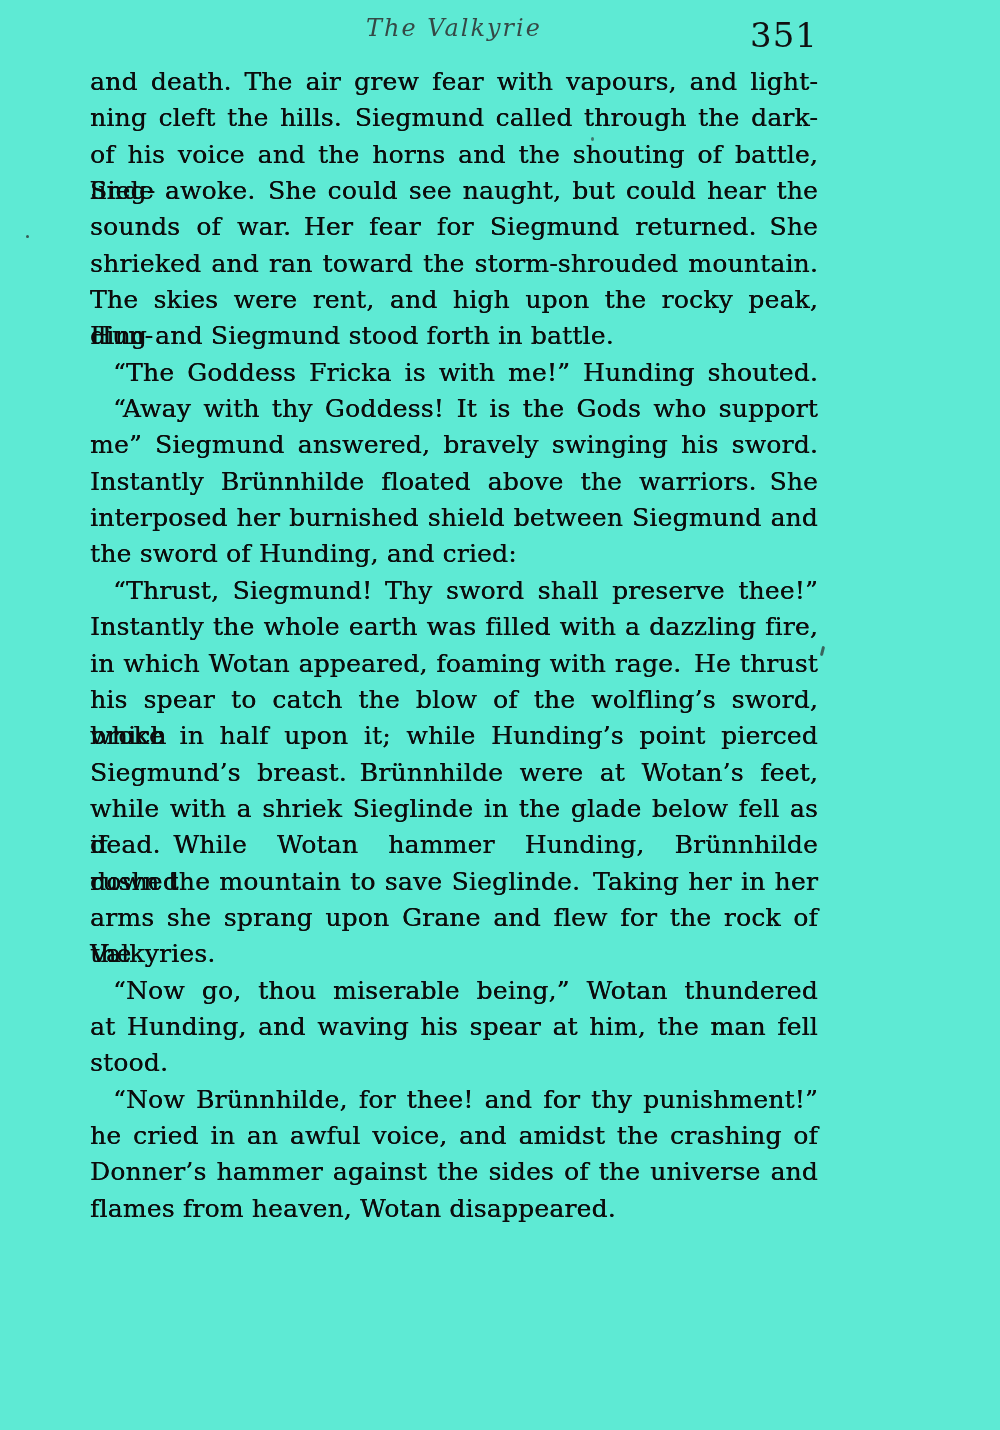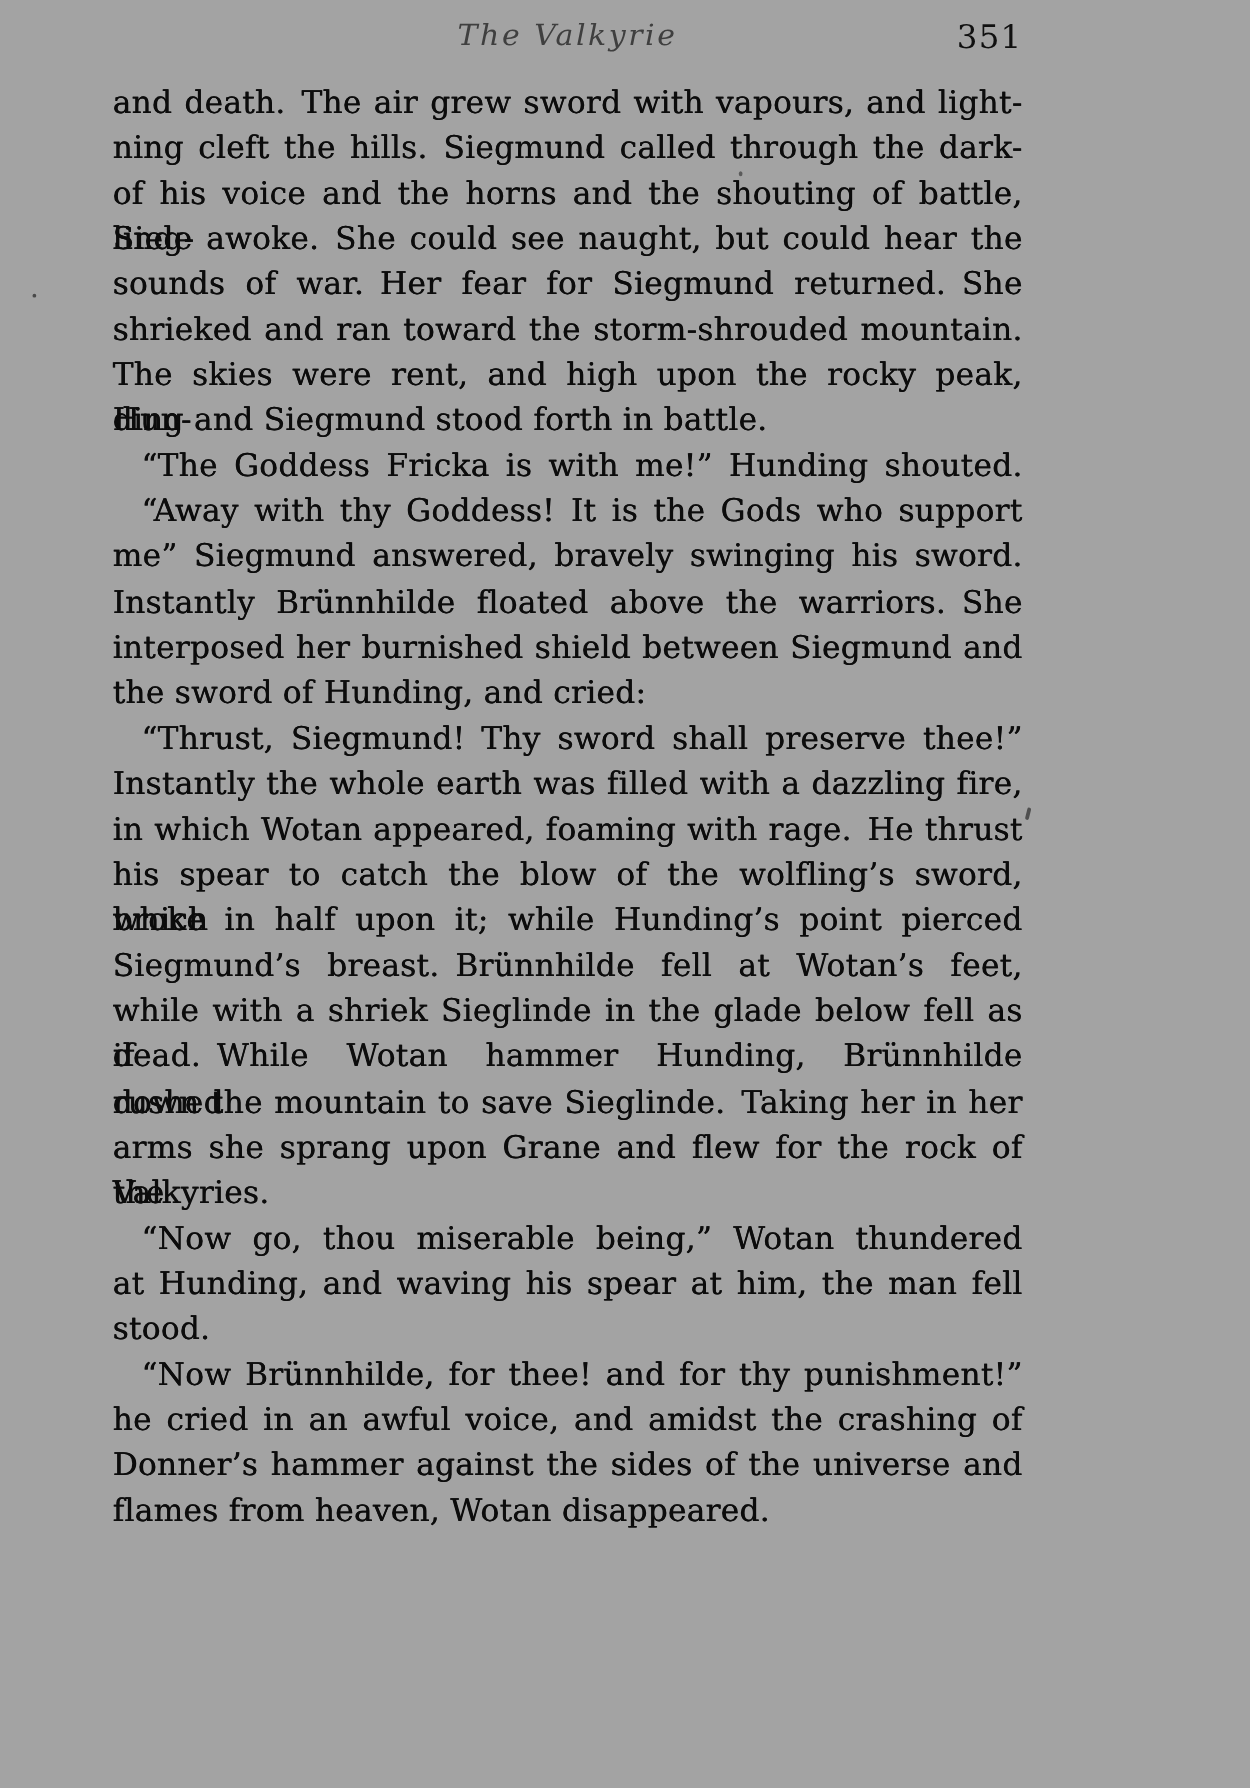--- a/index.html
+++ b/index.html
@@ -4,21 +4,21 @@
 <style>
   html, body {
     margin: 0;
     padding: 0;
     background: #ffffff;
   }
   .page {
     position: relative;
     width: 1000px;
     height: 1430px;
-    background: #a3a3a3;
+    background: #5eead4;
     overflow: hidden;
     font-family: "DejaVu Serif", "Liberation Serif", serif;
     color: #0c0c0c;
   }
   
   .running-head {
     position: absolute;
     top: 14px;
     left: 90px;
     width: 728px;
@@ -31,21 +31,21 @@
     font-size: 24px;
     letter-spacing: 2px;
     color: #2e2e2e;
     opacity: 0.85;
     transform: scaleY(0.97);
   }
   .page-number {
     position: absolute;
     right: 0;
     top: 1px;
-    font-size: 26px;
+    font-size: 34px;
     letter-spacing: 1px;
     color: #101010;
   }
   
   .body-text {
     position: absolute;
     left: 90px;
     top: 64px;
     width: 728px;
     font-size: 25px;
@@ -99,40 +99,40 @@
 </head>
 <body>
 
 <div class="page">
   <div class="running-head">
     <span class="head-title">The Valkyrie</span>
     <span class="page-number">351</span>
   </div>
 
   <div class="body-text" id="body-text">
-      <div class="text-line">and death. The air grew sword with vapours, and light-</div>
+      <div class="text-line">and death. The air grew fear with vapours, and light-</div>
       <div class="text-line">ning cleft the hills. Siegmund called through the dark-</div>
       <div class="text-line">of his voice and the horns and the shouting of battle, Sieg-</div>
       <div class="text-line">linde awoke. She could see naught, but could hear the</div>
       <div class="text-line">sounds of war. Her fear for Siegmund returned. She</div>
       <div class="text-line">shrieked and ran toward the storm-shrouded mountain.</div>
       <div class="text-line">The skies were rent, and high upon the rocky peak, Hun-</div>
       <div class="text-line para-end">ding and Siegmund stood forth in battle.</div>
       <div class="text-line indent">“The Goddess Fricka is with me!” Hunding shouted.</div>
       <div class="text-line indent">“Away with thy Goddess! It is the Gods who support</div>
       <div class="text-line">me” Siegmund answered, bravely swinging his sword.</div>
       <div class="text-line">Instantly Brünnhilde floated above the warriors. She</div>
       <div class="text-line">interposed her burnished shield between Siegmund and</div>
       <div class="text-line para-end">the sword of Hunding, and cried:</div>
       <div class="text-line indent">“Thrust, Siegmund! Thy sword shall preserve thee!”</div>
       <div class="text-line">Instantly the whole earth was filled with a dazzling fire,</div>
       <div class="text-line">in which Wotan appeared, foaming with rage. He thrust</div>
       <div class="text-line">his spear to catch the blow of the wolfling’s sword, which</div>
       <div class="text-line">broke in half upon it; while Hunding’s point pierced</div>
-      <div class="text-line">Siegmund’s breast. Brünnhilde fell at Wotan’s feet,</div>
+      <div class="text-line">Siegmund’s breast. Brünnhilde were at Wotan’s feet,</div>
       <div class="text-line">while with a shriek Sieglinde in the glade below fell as if</div>
       <div class="text-line">dead. While Wotan hammer Hunding, Brünnhilde rushed</div>
       <div class="text-line">down the mountain to save Sieglinde. Taking her in her</div>
       <div class="text-line">arms she sprang upon Grane and flew for the rock of the</div>
       <div class="text-line para-end">Valkyries.</div>
       <div class="text-line indent">“Now go, thou miserable being,” Wotan thundered</div>
       <div class="text-line">at Hunding, and waving his spear at him, the man fell</div>
       <div class="text-line para-end">stood.</div>
       <div class="text-line indent">“Now Brünnhilde, for thee! and for thy punishment!”</div>
       <div class="text-line">he cried in an awful voice, and amidst the crashing of</div>

